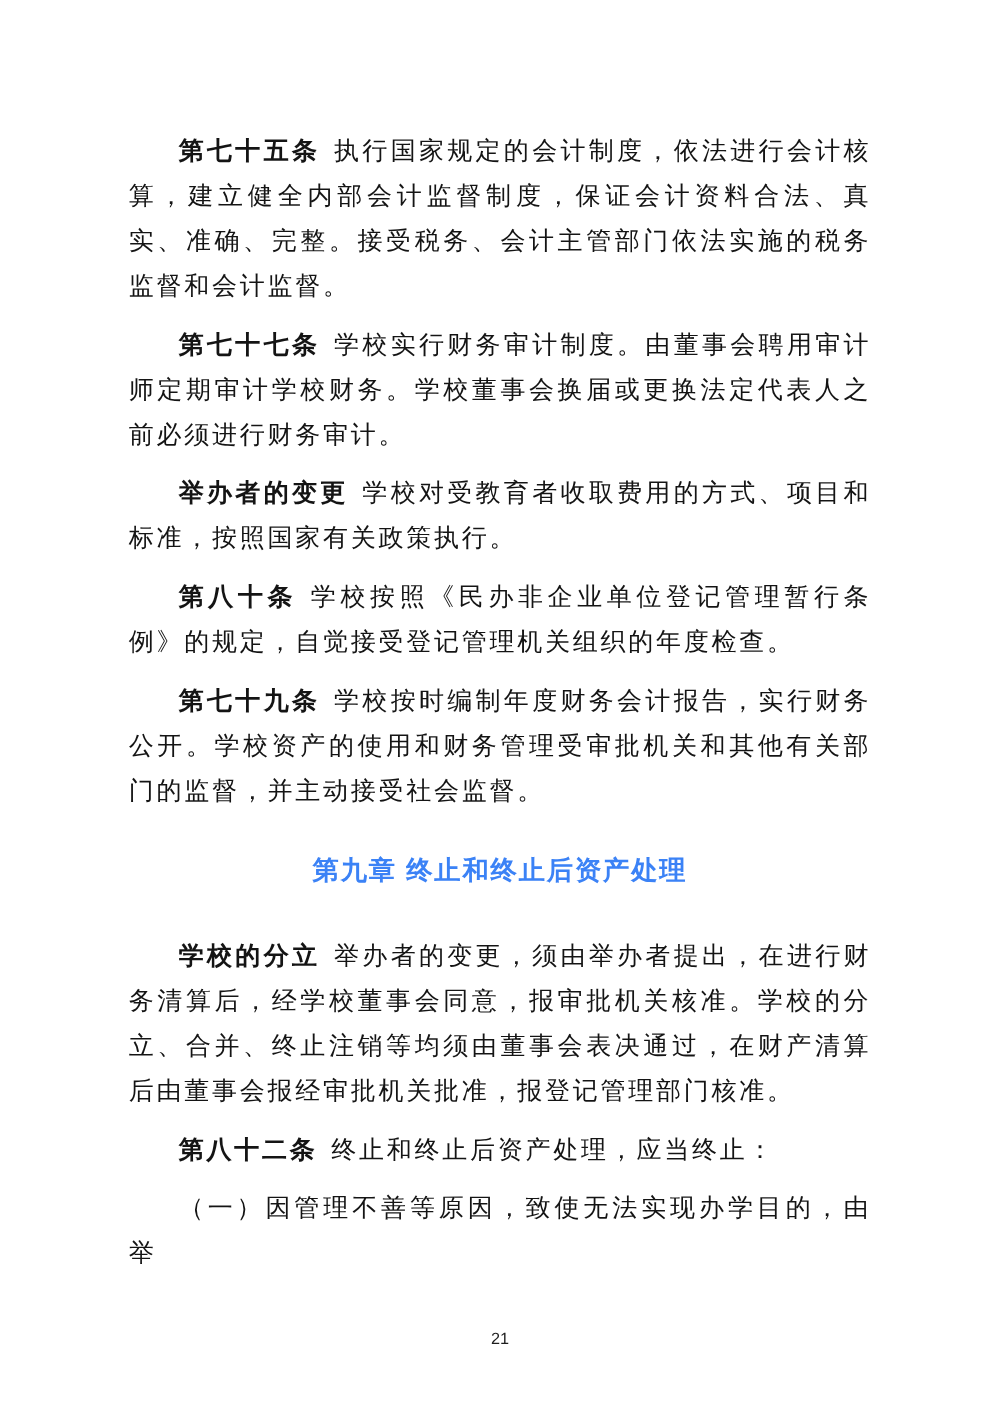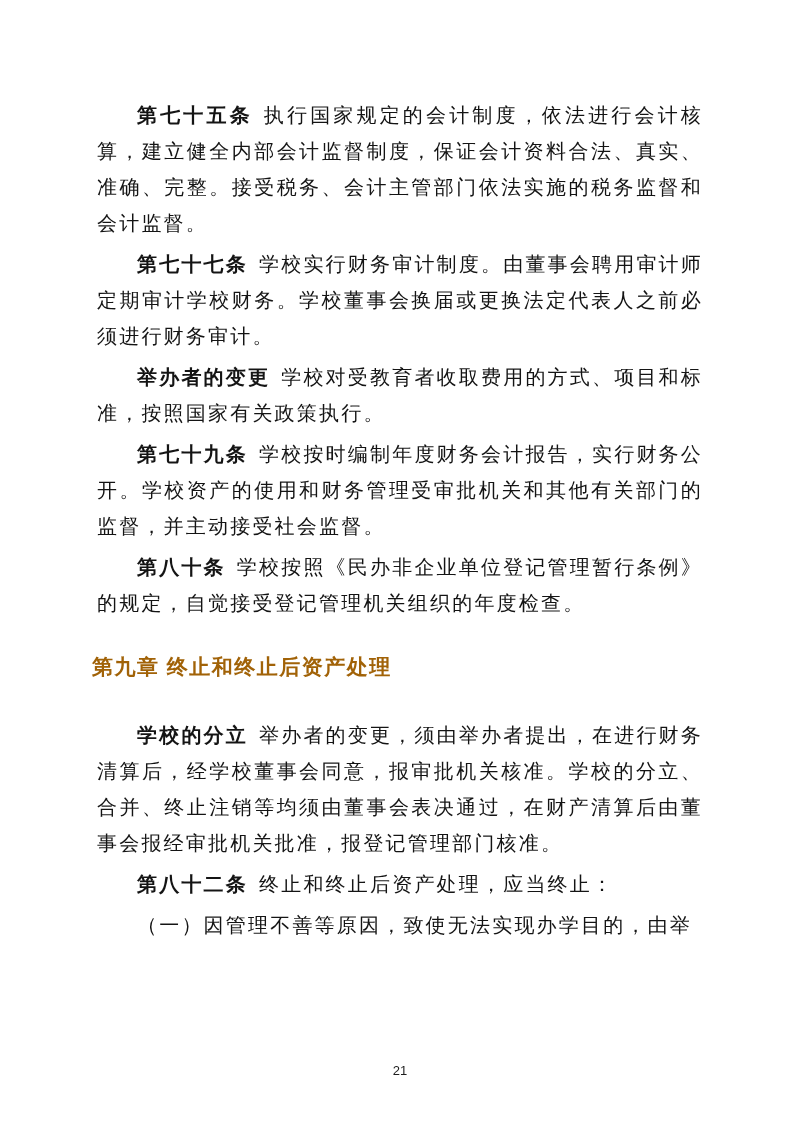--- a/index.html
+++ b/index.html
@@ -17,43 +17,44 @@
   }
   .page {
     position: absolute;
     inset: 0;
     background: #ffffff;
   }
   .content {
     padding: 92px 92px 0 92px;
   }
   .para {
-    margin: 5px;
+    margin: 11px;
     font-size: 20px;
     line-height: 36px;
     text-align: justify;
     text-justify: inter-character;
     letter-spacing: 2.2px;
     text-indent: 2em;
     word-break: break-all;
   }
   .lead {
     font-weight: bold;
     margin-right: 11px;
     font-family: "Liberation Sans", "DejaVu Sans", sans-serif;
   }
   .chapter {
     margin: 28px 0 32px 0;
     font-size: 21px;
     line-height: 36px;
     font-weight: bold;
+    text-align: center;
     text-indent: 0;
     letter-spacing: 1.5px;
     font-family: "Liberation Sans", "DejaVu Sans", sans-serif;
-    color: #a16207;
+    color: #3b82f6;
   }
   .page-number {
     position: absolute;
     left: 0;
     right: 0;
     top: 1063px;
     text-align: center;
     font-size: 13px;
     font-family: "Liberation Sans", "DejaVu Sans", sans-serif;
     color: #1d1d1d;
@@ -65,23 +66,23 @@
 <div class="page">
   <div class="content">
 
     <p class="para"><span class="lead">第七十五条</span><span>执行国家规定的会计制度，依法进行会计核算，建立健全内部会计监督制度，保证会计资料合法、真实、准确、完整。接受税务、会计主管部门依法实施的税务监督和会计监督。</span></p>
 
 
     <p class="para"><span class="lead">第七十七条</span><span>学校实行财务审计制度。由董事会聘用审计师定期审计学校财务。学校董事会换届或更换法定代表人之前必须进行财务审计。</span></p>
 
     <p class="para"><span class="lead">举办者的变更</span><span>学校对受教育者收取费用的方式、项目和标准，按照国家有关政策执行。</span></p>
 
+    <p class="para"><span class="lead">第八十条</span><span>学校按照《民办非企业单位登记管理暂行条例》的规定，自觉接受登记管理机关组织的年度检查。</span></p>
+
     <p class="para"><span class="lead">第七十九条</span><span>学校按时编制年度财务会计报告，实行财务公开。学校资产的使用和财务管理受审批机关和其他有关部门的监督，并主动接受社会监督。</span></p>
-
-    <p class="para"><span class="lead">第八十条</span><span>学校按照《民办非企业单位登记管理暂行条例》的规定，自觉接受登记管理机关组织的年度检查。</span></p>
 
     <h2 class="chapter">第九章 终止和终止后资产处理</h2>
 
     <p class="para"><span class="lead">学校的分立</span><span>举办者的变更，须由举办者提出，在进行财务清算后，经学校董事会同意，报审批机关核准。学校的分立、合并、终止注销等均须由董事会表决通过，在财产清算后由董事会报经审批机关批准，报登记管理部门核准。</span></p>
 
     <p class="para"><span class="lead">第八十二条</span><span>终止和终止后资产处理，应当终止：</span></p>
 
     <p class="para">（一）因管理不善等原因，致使无法实现办学目的，由举</p>
 
   </div>

